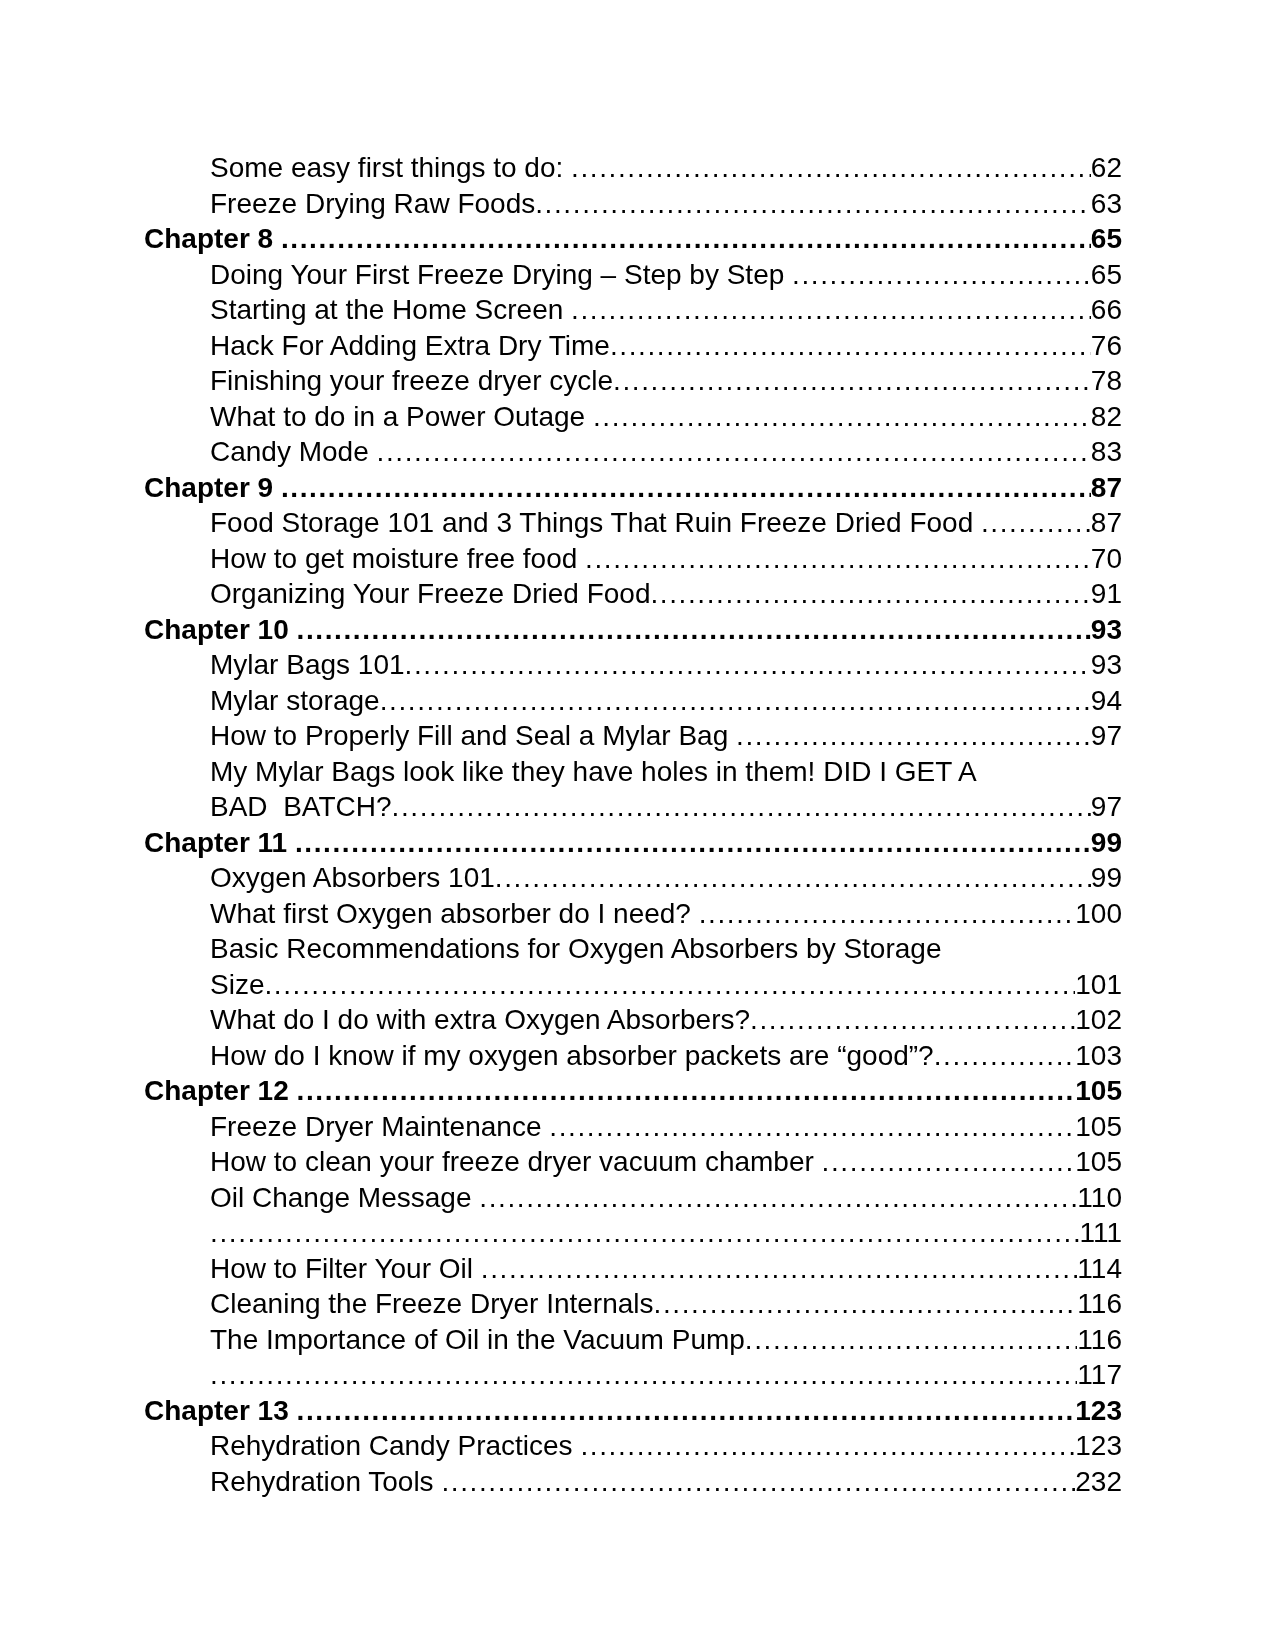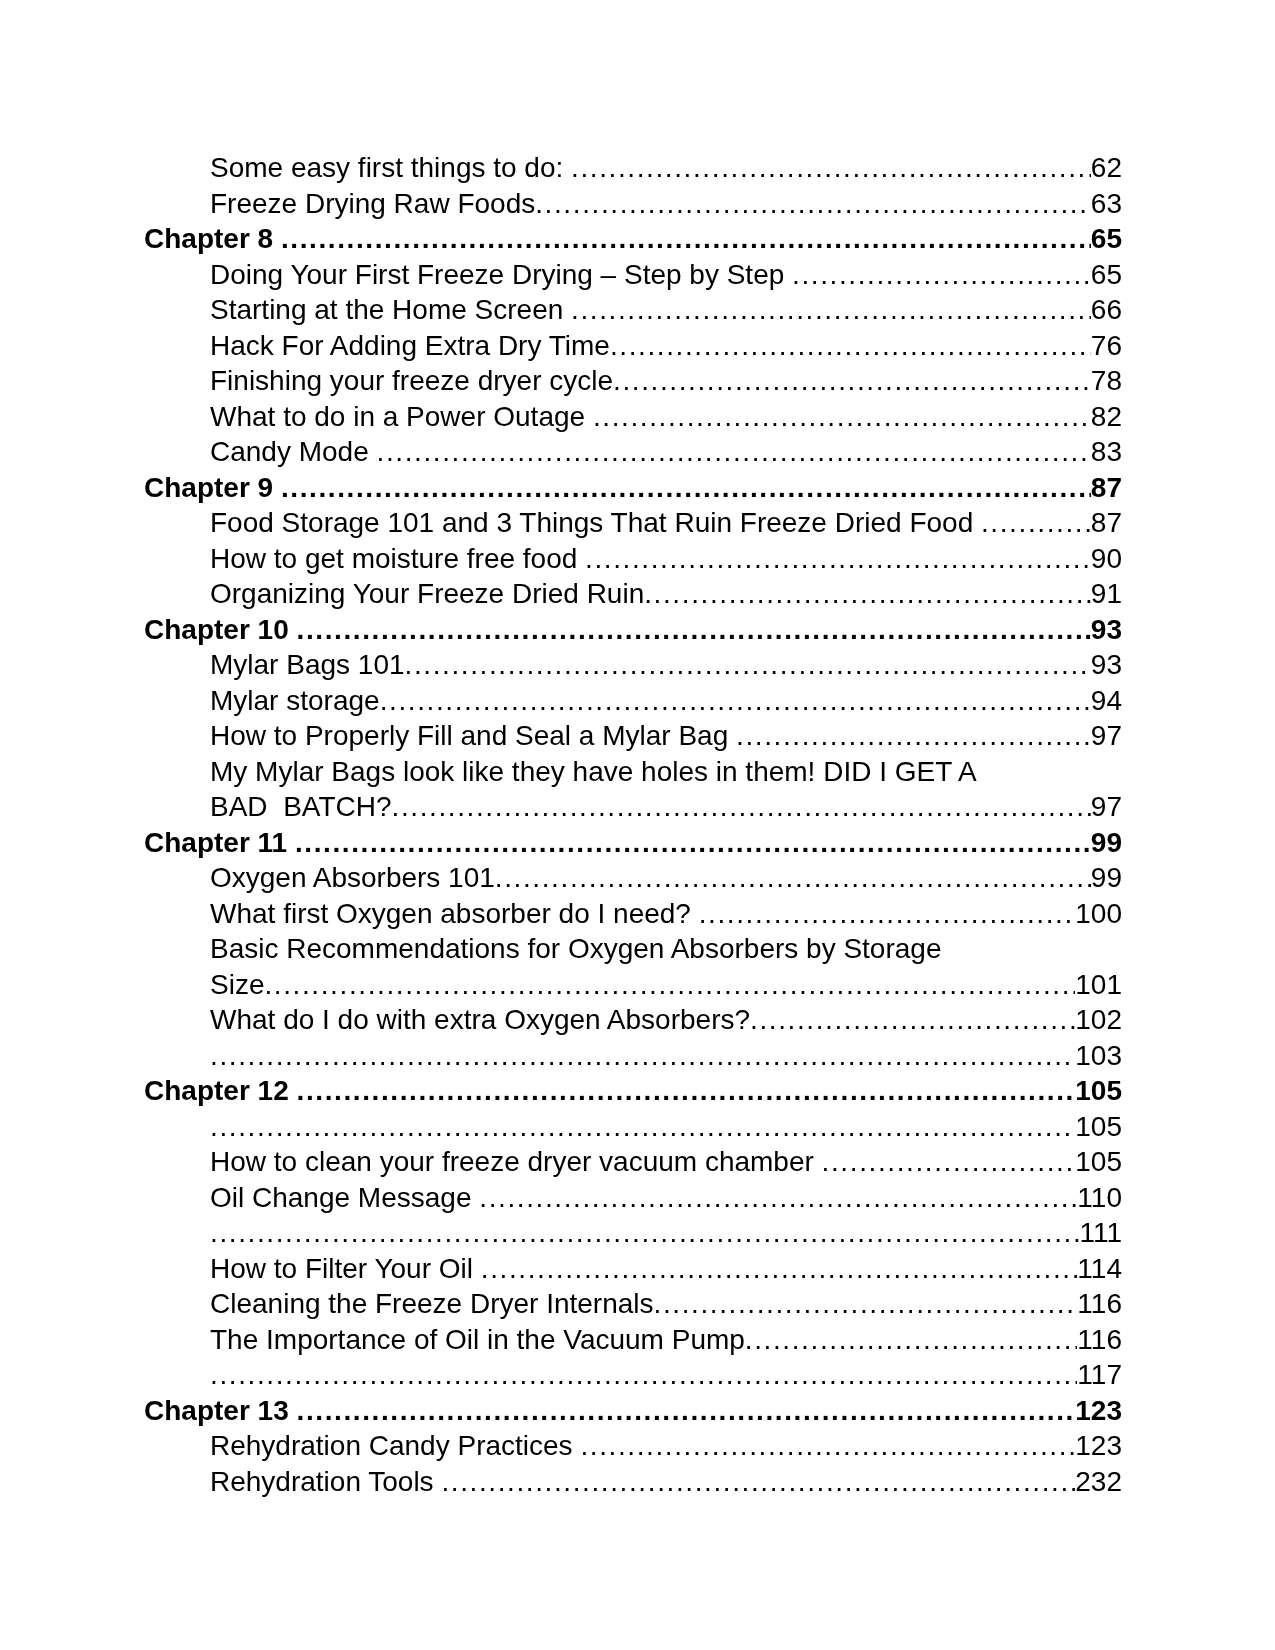--- a/index.html
+++ b/index.html
@@ -111,24 +111,24 @@
         <span class="entry-page">87</span>
       </div>
       <div class="toc-row section">
         <span class="entry-title">Food Storage 101 and 3 Things That Ruin Freeze Dried Food </span>
         <span class="dot-leader"></span>
         <span class="entry-page">87</span>
       </div>
       <div class="toc-row section">
         <span class="entry-title">How to get moisture free food </span>
         <span class="dot-leader"></span>
-        <span class="entry-page">90</span>
-      </div>
-      <div class="toc-row section">
-        <span class="entry-title">Organizing Your Freeze Dried Ruin</span>
+        <span class="entry-page">70</span>
+      </div>
+      <div class="toc-row section">
+        <span class="entry-title">Organizing Your Freeze Dried Food</span>
         <span class="dot-leader"></span>
         <span class="entry-page">91</span>
       </div>
       <div class="toc-row chapter">
         <span class="entry-title">Chapter 10 </span>
         <span class="dot-leader"></span>
         <span class="entry-page">93</span>
       </div>
       <div class="toc-row section">
         <span class="entry-title">Mylar Bags 101</span>
@@ -175,29 +175,31 @@
         <span class="entry-title">Size</span>
         <span class="dot-leader"></span>
         <span class="entry-page">101</span>
       </div>
       <div class="toc-row section">
         <span class="entry-title">What do I do with extra Oxygen Absorbers?</span>
         <span class="dot-leader"></span>
         <span class="entry-page">102</span>
       </div>
       <div class="toc-row section">
+        <span class="entry-title">How do I know if my oxygen absorber packets are “good”?</span>
         <span class="dot-leader"></span>
         <span class="entry-page">103</span>
       </div>
       <div class="toc-row chapter">
         <span class="entry-title">Chapter 12 </span>
         <span class="dot-leader"></span>
         <span class="entry-page">105</span>
       </div>
       <div class="toc-row section">
+        <span class="entry-title">Freeze Dryer Maintenance </span>
         <span class="dot-leader"></span>
         <span class="entry-page">105</span>
       </div>
       <div class="toc-row section">
         <span class="entry-title">How to clean your freeze dryer vacuum chamber </span>
         <span class="dot-leader"></span>
         <span class="entry-page">105</span>
       </div>
       <div class="toc-row section">
         <span class="entry-title">Oil Change Message </span>

